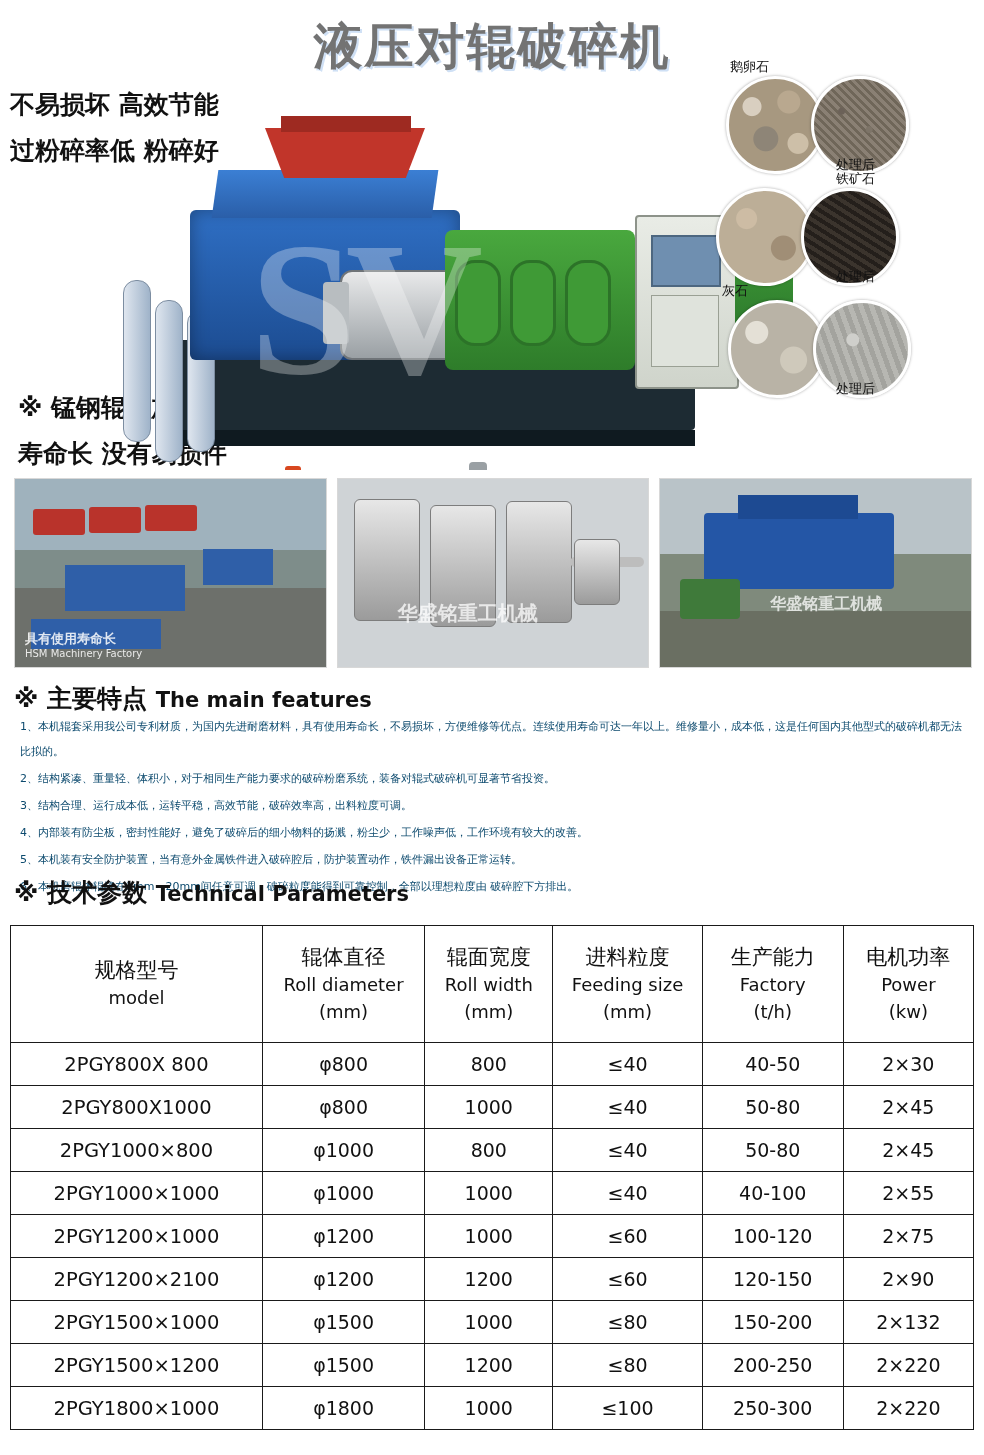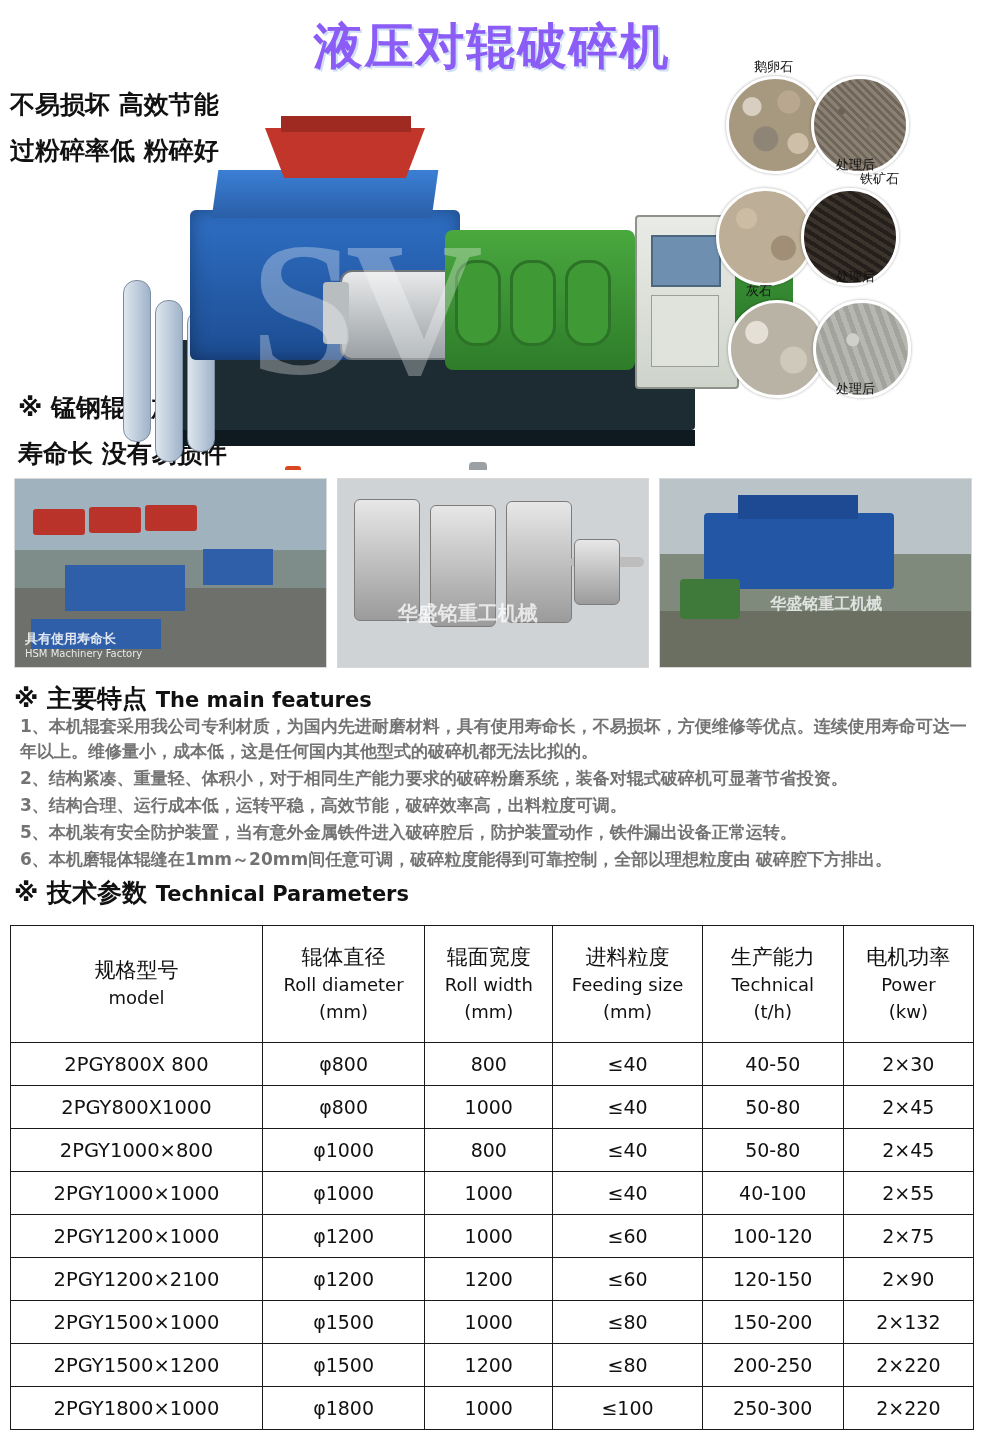--- a/index.html
+++ b/index.html
@@ -10,21 +10,21 @@
     color:#111;
     overflow:hidden;
     position:relative;
   }
   .page{position:relative;width:984px;height:1455px;}
 
   
   .hero{position:relative;width:984px;height:470px;overflow:hidden;}
   .hero-title{
     position:absolute;top:14px;left:0;width:984px;text-align:center;
-    font-size:49px;font-weight:bold;color:#8b5cf6;letter-spacing:2px;
+    font-size:49px;font-weight:bold;color:#737373;letter-spacing:2px;
     text-shadow:2px 2px 0 #cfe0f5;
     font-family:"DejaVu Sans", sans-serif;
   }
   .hero-left{
     position:absolute;left:10px;top:82px;width:300px;
     font-size:25px;font-weight:bold;color:#111;line-height:46px;
     font-family:"DejaVu Sans", sans-serif;
   }
   .hero-left2{
     position:absolute;left:18px;top:385px;width:330px;
@@ -59,21 +59,21 @@
     pointer-events:none;
   }
   
   .samples{position:absolute;right:6px;top:62px;width:262px;}
   .sample-row{position:relative;height:112px;}
   .s-circ{position:absolute;width:92px;height:92px;border-radius:50%;border:3px solid #fff;box-shadow:0 0 3px rgba(0,0,0,.35);overflow:hidden;}
   .s-left{left:10px;} .s-right{left:95px;}
   .sample-row:nth-child(2) .s-left{left:0px;} .sample-row:nth-child(2) .s-right{left:85px;}
   .sample-row:nth-child(3) .s-left{left:12px;} .sample-row:nth-child(3) .s-right{left:97px;}
   .lbl{position:absolute;font-size:13px;color:#111;font-family:"DejaVu Sans", sans-serif;}
-  .lbl-top{top:-4px;left:14px;margin-left:24px;}
+  .lbl-top{top:-4px;left:14px;}
   .lbl-after{bottom:0px;left:120px;margin-top:12px;}
   .tex-a{background:
      radial-gradient(circle at 25% 30%, #d9cfc0 0 9px, transparent 10px),
      radial-gradient(circle at 65% 25%, #b9a88f 0 11px, transparent 12px),
      radial-gradient(circle at 40% 65%, #8e8577 0 12px, transparent 13px),
      radial-gradient(circle at 75% 70%, #cdbfa8 0 10px, transparent 11px),
      #a79880;}
   .tex-b{background:
      radial-gradient(circle at 30% 35%, #6b6158 0 3px, transparent 4px),
      radial-gradient(circle at 60% 55%, #7d7468 0 3px, transparent 4px),
@@ -113,22 +113,22 @@
 
   
   .sec-head{
     margin:0;padding:0;position:absolute;left:14px;
     font-size:25px;font-weight:bold;color:#111;font-family:"DejaVu Sans", sans-serif;
   }
   .sec-head .en{font-size:21px;font-weight:bold;}
   #features-head{top:682px;}
   .feat-list{position:absolute;left:20px;top:714px;width:950px;}
   .feat-item{
-    font-size:17px;line-height:25px;color:#737373;margin-bottom:2px;
-    font-family:"DejaVu Sans", sans-serif;text-indent:0;font-weight:bold;
+    font-size:11px;line-height:25px;color:#0c4a6e;margin-bottom:2px;
+    font-family:"DejaVu Sans", sans-serif;text-indent:0;
   }
   #params-head{top:876px;}
 
   
   table{
     position:absolute;left:10px;top:925px;width:964px;
     border-collapse:collapse;background:#fff;
     font-family:"DejaVu Sans", sans-serif;
   }
   th,td{
@@ -243,20 +243,21 @@
 
   <div id="features-head" class="sec-head">
     <span>※ 主要特点</span>
     <span class="en">The main features</span>
   </div>
 
   <div class="feat-list">
     <div class="feat-item">1、本机辊套采用我公司专利材质，为国内先进耐磨材料，具有使用寿命长，不易损坏，方便维修等优点。连续使用寿命可达一年以上。维修量小，成本低，这是任何国内其他型式的破碎机都无法比拟的。</div>
     <div class="feat-item">2、结构紧凑、重量轻、体积小，对于相同生产能力要求的破碎粉磨系统，装备对辊式破碎机可显著节省投资。</div>
     <div class="feat-item">3、结构合理、运行成本低，运转平稳，高效节能，破碎效率高，出料粒度可调。</div>
+    <div class="feat-item">4、内部装有防尘板，密封性能好，避免了破碎后的细小物料的扬溅，粉尘少，工作噪声低，工作环境有较大的改善。</div>
     <div class="feat-item">5、本机装有安全防护装置，当有意外金属铁件进入破碎腔后，防护装置动作，铁件漏出设备正常运转。</div>
     <div class="feat-item">6、本机磨辊体辊缝在1mm～20mm间任意可调，破碎粒度能得到可靠控制，全部以理想粒度由 破碎腔下方排出。</div>
   </div>
 
   <div id="params-head" class="sec-head">
     <span>※ 技术参数</span>
     <span class="en">Technical Parameters</span>
   </div>
 
   <table>
@@ -284,21 +285,21 @@
           <div class="en">Roll width</div>
           <div class="en">(mm)</div>
         </th>
         <th>
           <div class="cn">进料粒度</div>
           <div class="en">Feeding size</div>
           <div class="en">(mm)</div>
         </th>
         <th>
           <div class="cn">生产能力</div>
-          <div class="en">Technical</div>
+          <div class="en">Factory</div>
           <div class="en">(t/h)</div>
         </th>
         <th>
           <div class="cn">电机功率</div>
           <div class="en">Power</div>
           <div class="en">(kw)</div>
         </th>
       </tr>
     </thead>
     <tbody id="table-body">

